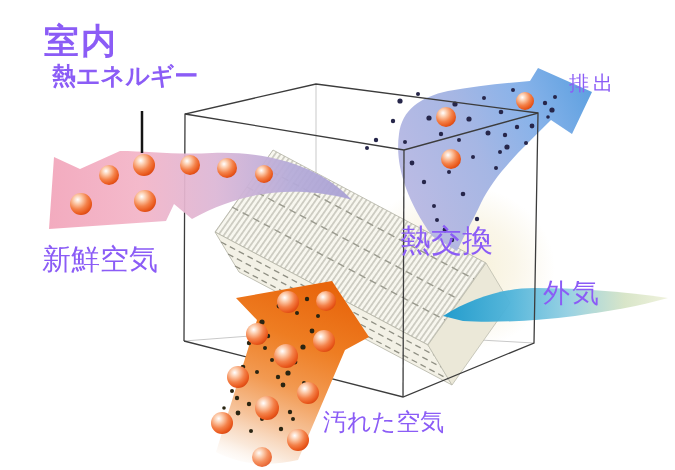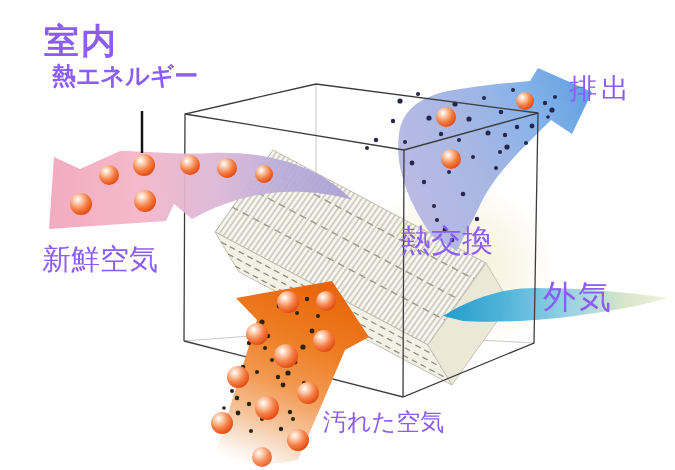--- a/index.html
+++ b/index.html
@@ -8,24 +8,24 @@
     font-family:"DejaVu Sans","Liberation Sans",sans-serif;color:#111;
   }
   .stage svg{position:absolute;left:0;top:0;}
   .lbl{position:absolute;white-space:nowrap;color:#8b5cf6;}
   .lbl-title{font-size:35px;font-weight:700;letter-spacing:2px;}
   .lbl-indoor{left:44px;top:18px;}
   .lbl-outdoor{left:555px;top:18px;}
   .lbl-heat-recovery{left:52px;top:59px;font-size:24px;font-weight:700;line-height:35px;}
   .lbl-heat-recovery span{display:block;}
   .lbl-fresh-air{left:42px;top:240px;font-size:29px;font-weight:500;}
-  .lbl-exhaust{left:569px;top:70px;font-size:28px;font-weight:500;letter-spacing:4px;}
+  .lbl-exhaust{left:569px;top:70px;font-size:20px;font-weight:500;letter-spacing:4px;}
   .lbl-element{left:400px;top:226px;width:88px;text-align:right;font-size:31px;font-weight:400;line-height:28px;}
   .lbl-element span{display:block;}
-  .lbl-outside-air{left:543px;top:275px;font-size:33px;font-weight:500;letter-spacing:2px;}
+  .lbl-outside-air{left:543px;top:275px;font-size:27px;font-weight:500;letter-spacing:2px;}
   .lbl-dirty-air{left:323px;top:406px;font-size:24px;font-weight:500;}
 </style>
 </head>
 <body>
 
 <div class="stage">
 
 <svg width="675" height="470" viewBox="0 0 675 470">
   <defs>
     <radialGradient id="gGlow" cx="0.5" cy="0.5" r="0.5">

